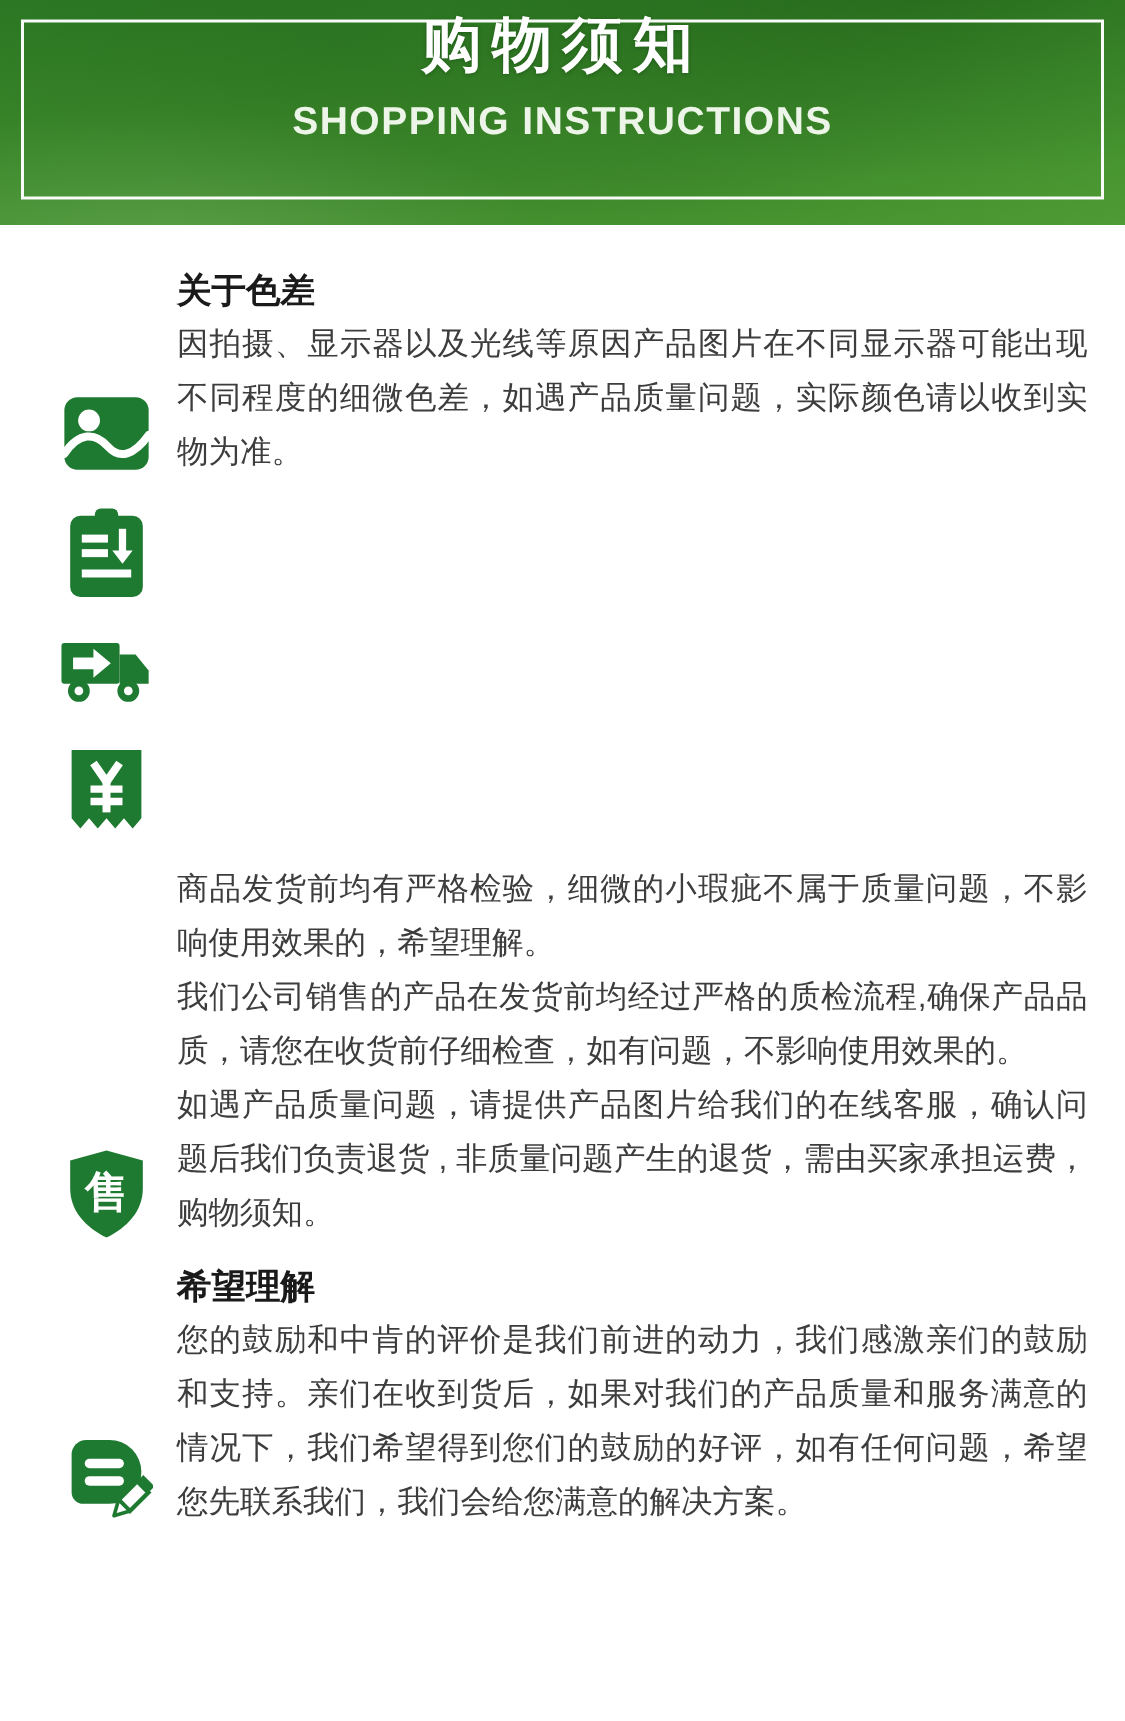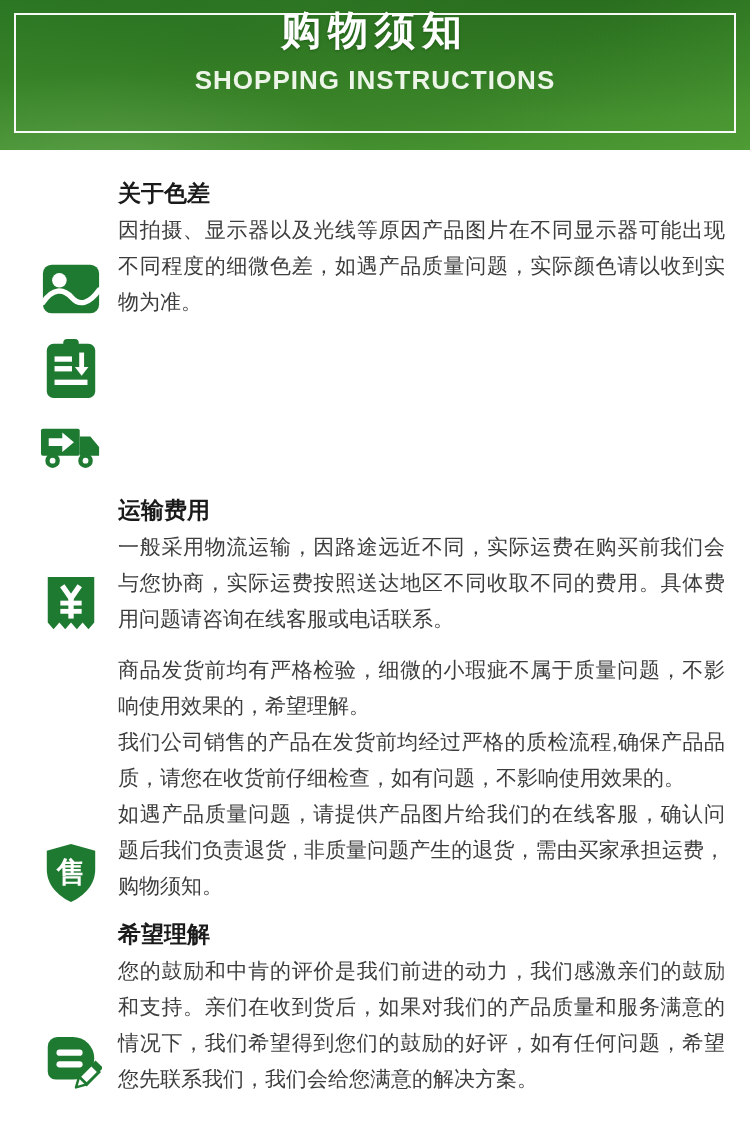--- a/index.html
+++ b/index.html
@@ -146,24 +146,20 @@
     <section class="section">
       <div class="icon-wrap">
         <svg viewBox="0 0 64 64" width="62" height="62" aria-hidden="true">
           <path d="M8 2 h48 v47 l-6 7 -6 -7 -6 7 -6 -7 -6 7 -6 -7 -6 7 -6 -7 z" fill="var(--green)"></path>
           <path d="M23 11 L32 24 L41 11" stroke="#fff" stroke-width="5.5" fill="none"></path>
           <path d="M32 24 V 45" stroke="#fff" stroke-width="5.5" fill="none"></path>
           <path d="M21 29 H 43" stroke="#fff" stroke-width="5" fill="none"></path>
           <path d="M21 37.5 H 43" stroke="#fff" stroke-width="5" fill="none"></path>
         </svg>
       </div>
-      <div class="section-content">
-        <h2 class="section-title">运输费用</h2>
-        <p>一般采用物流运输，因路途远近不同，实际运费在购买前我们会与您协商，实际运费按照送达地区不同收取不同的费用。具体费用问题请咨询在线客服或电话联系。</p>
-      </div>
     </section>
 
     <section class="section">
       <div class="icon-wrap">
         <svg viewBox="0 0 64 64" width="62" height="62" aria-hidden="true">
           <path d="M32 2 L57 9 V28 C57 44 46 55 32 62 C18 55 7 44 7 28 V9 Z" fill="var(--green)"></path>
           <text x="32" y="41" text-anchor="middle" font-size="30" font-weight="bold" fill="#fff" font-family="'Liberation Sans', sans-serif">售</text>
         </svg>
       </div>
       <div class="section-content">

